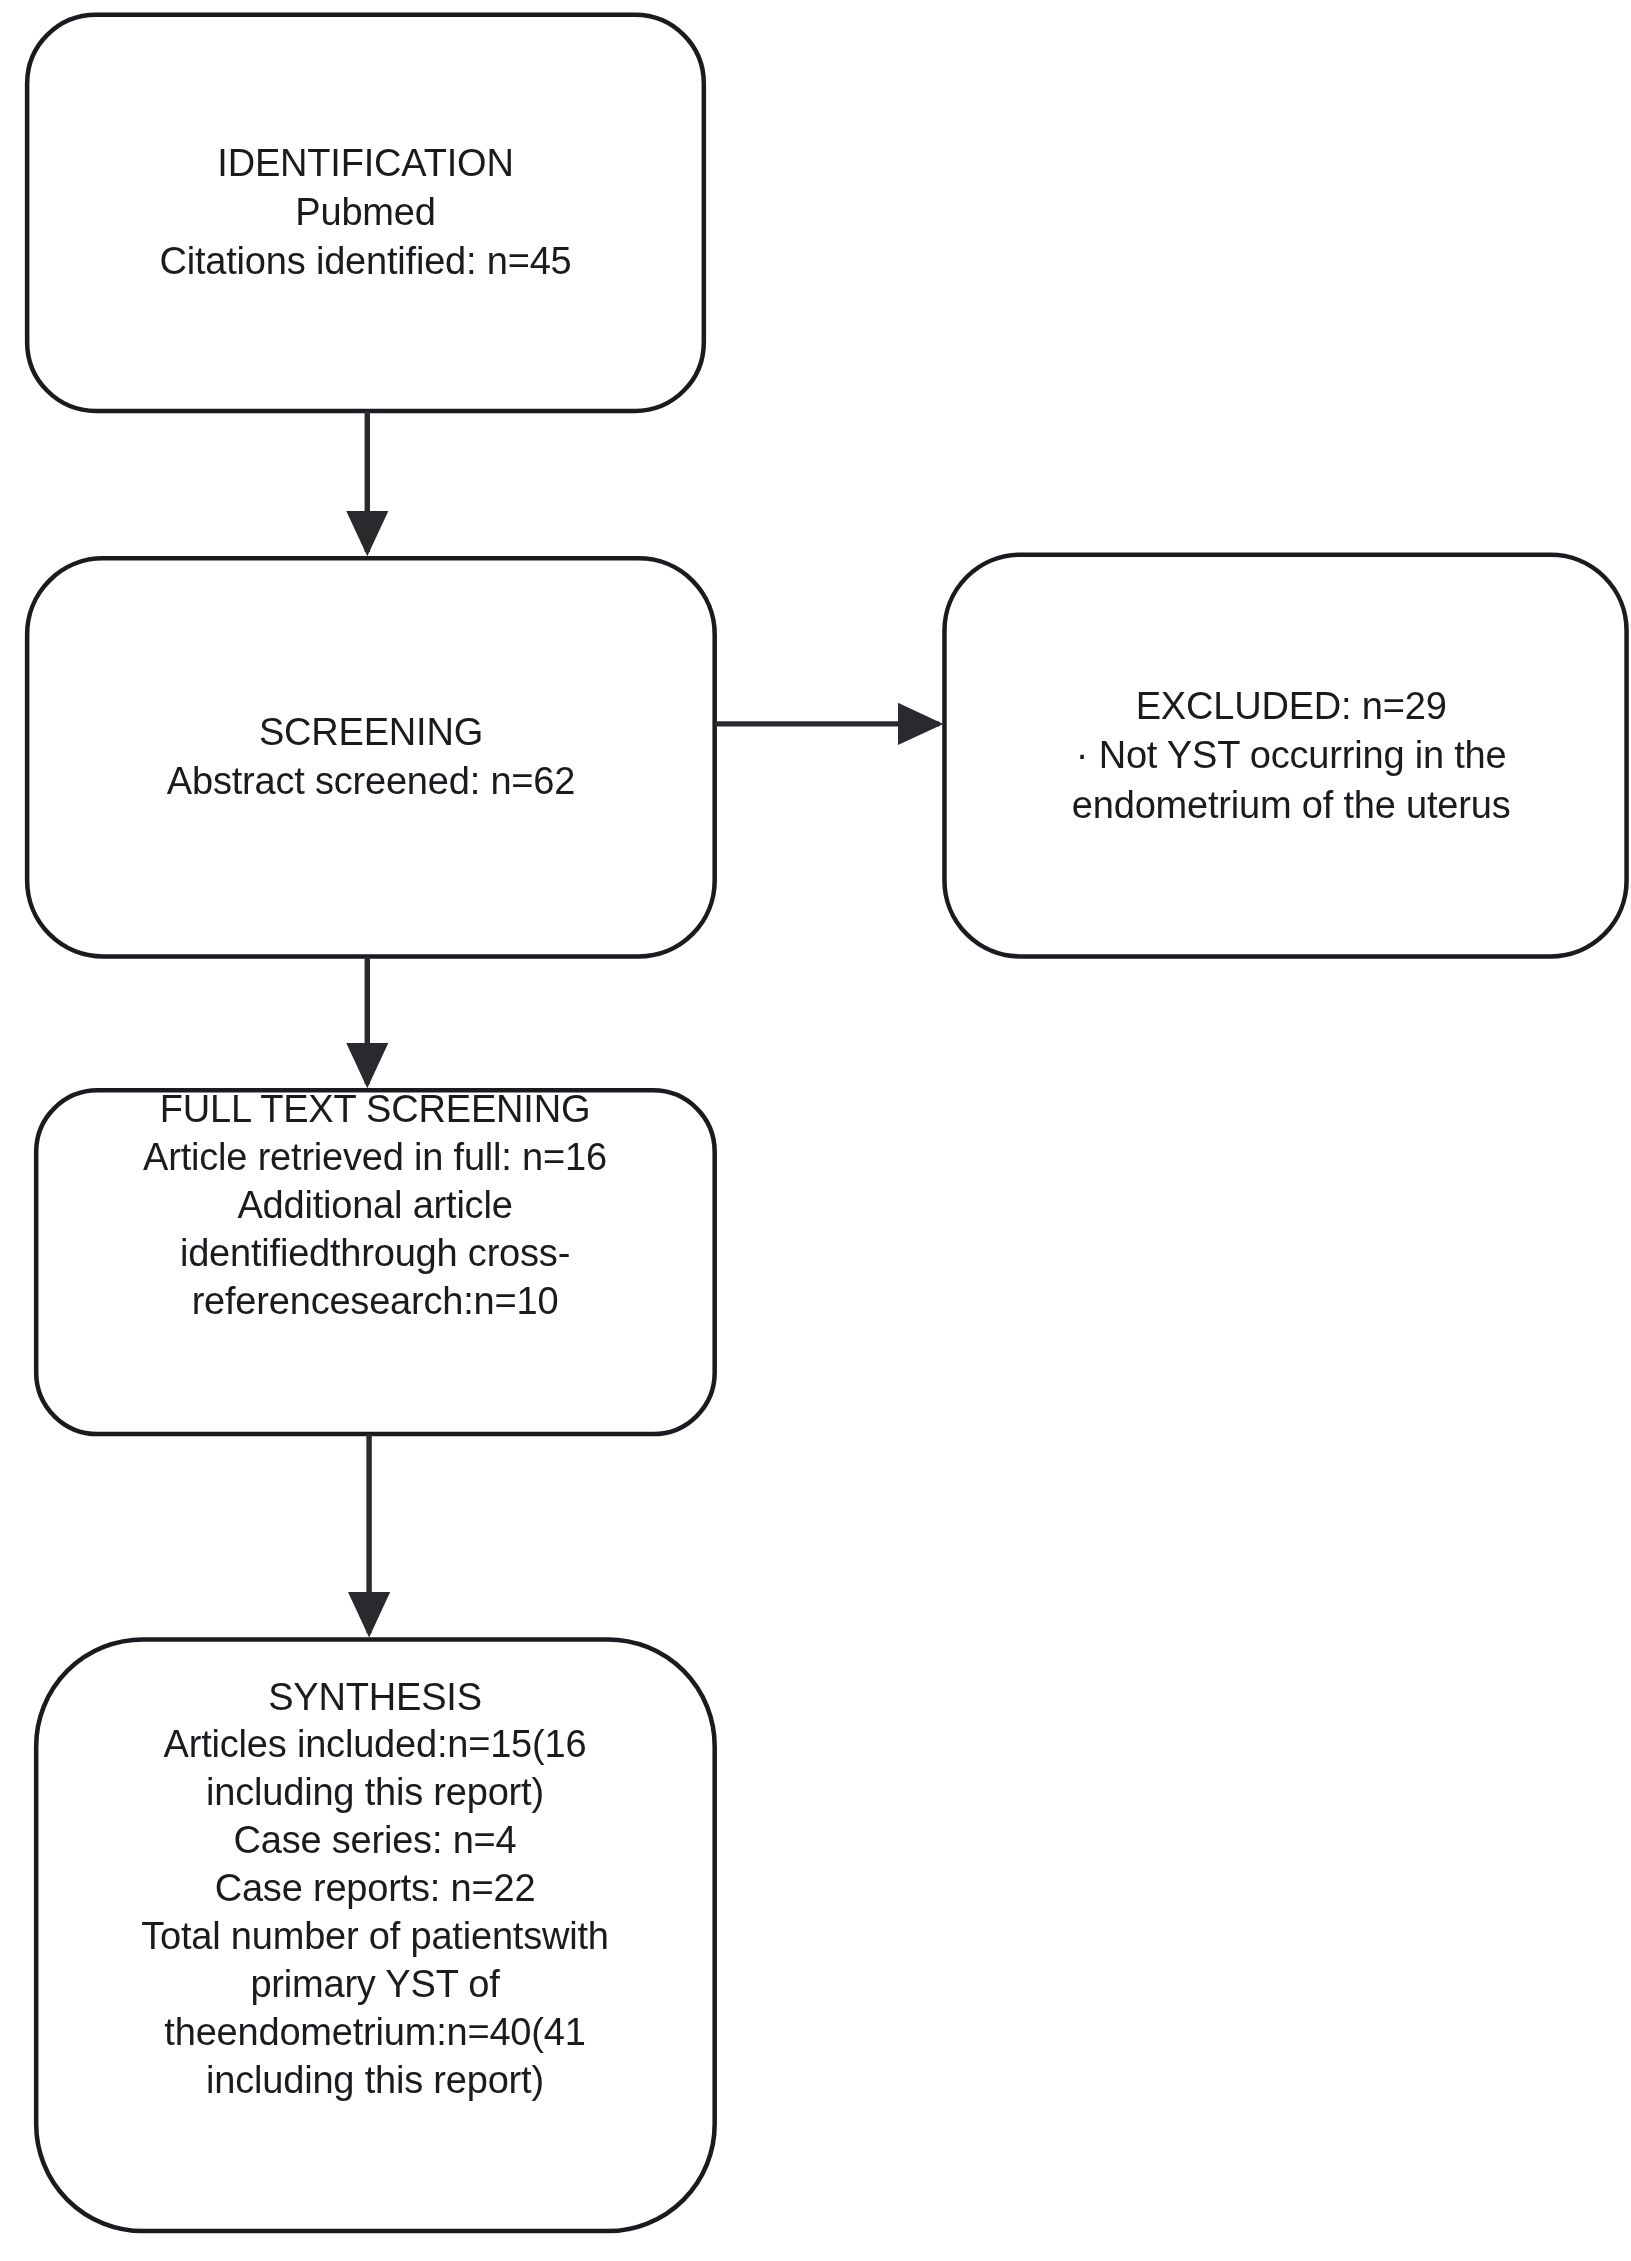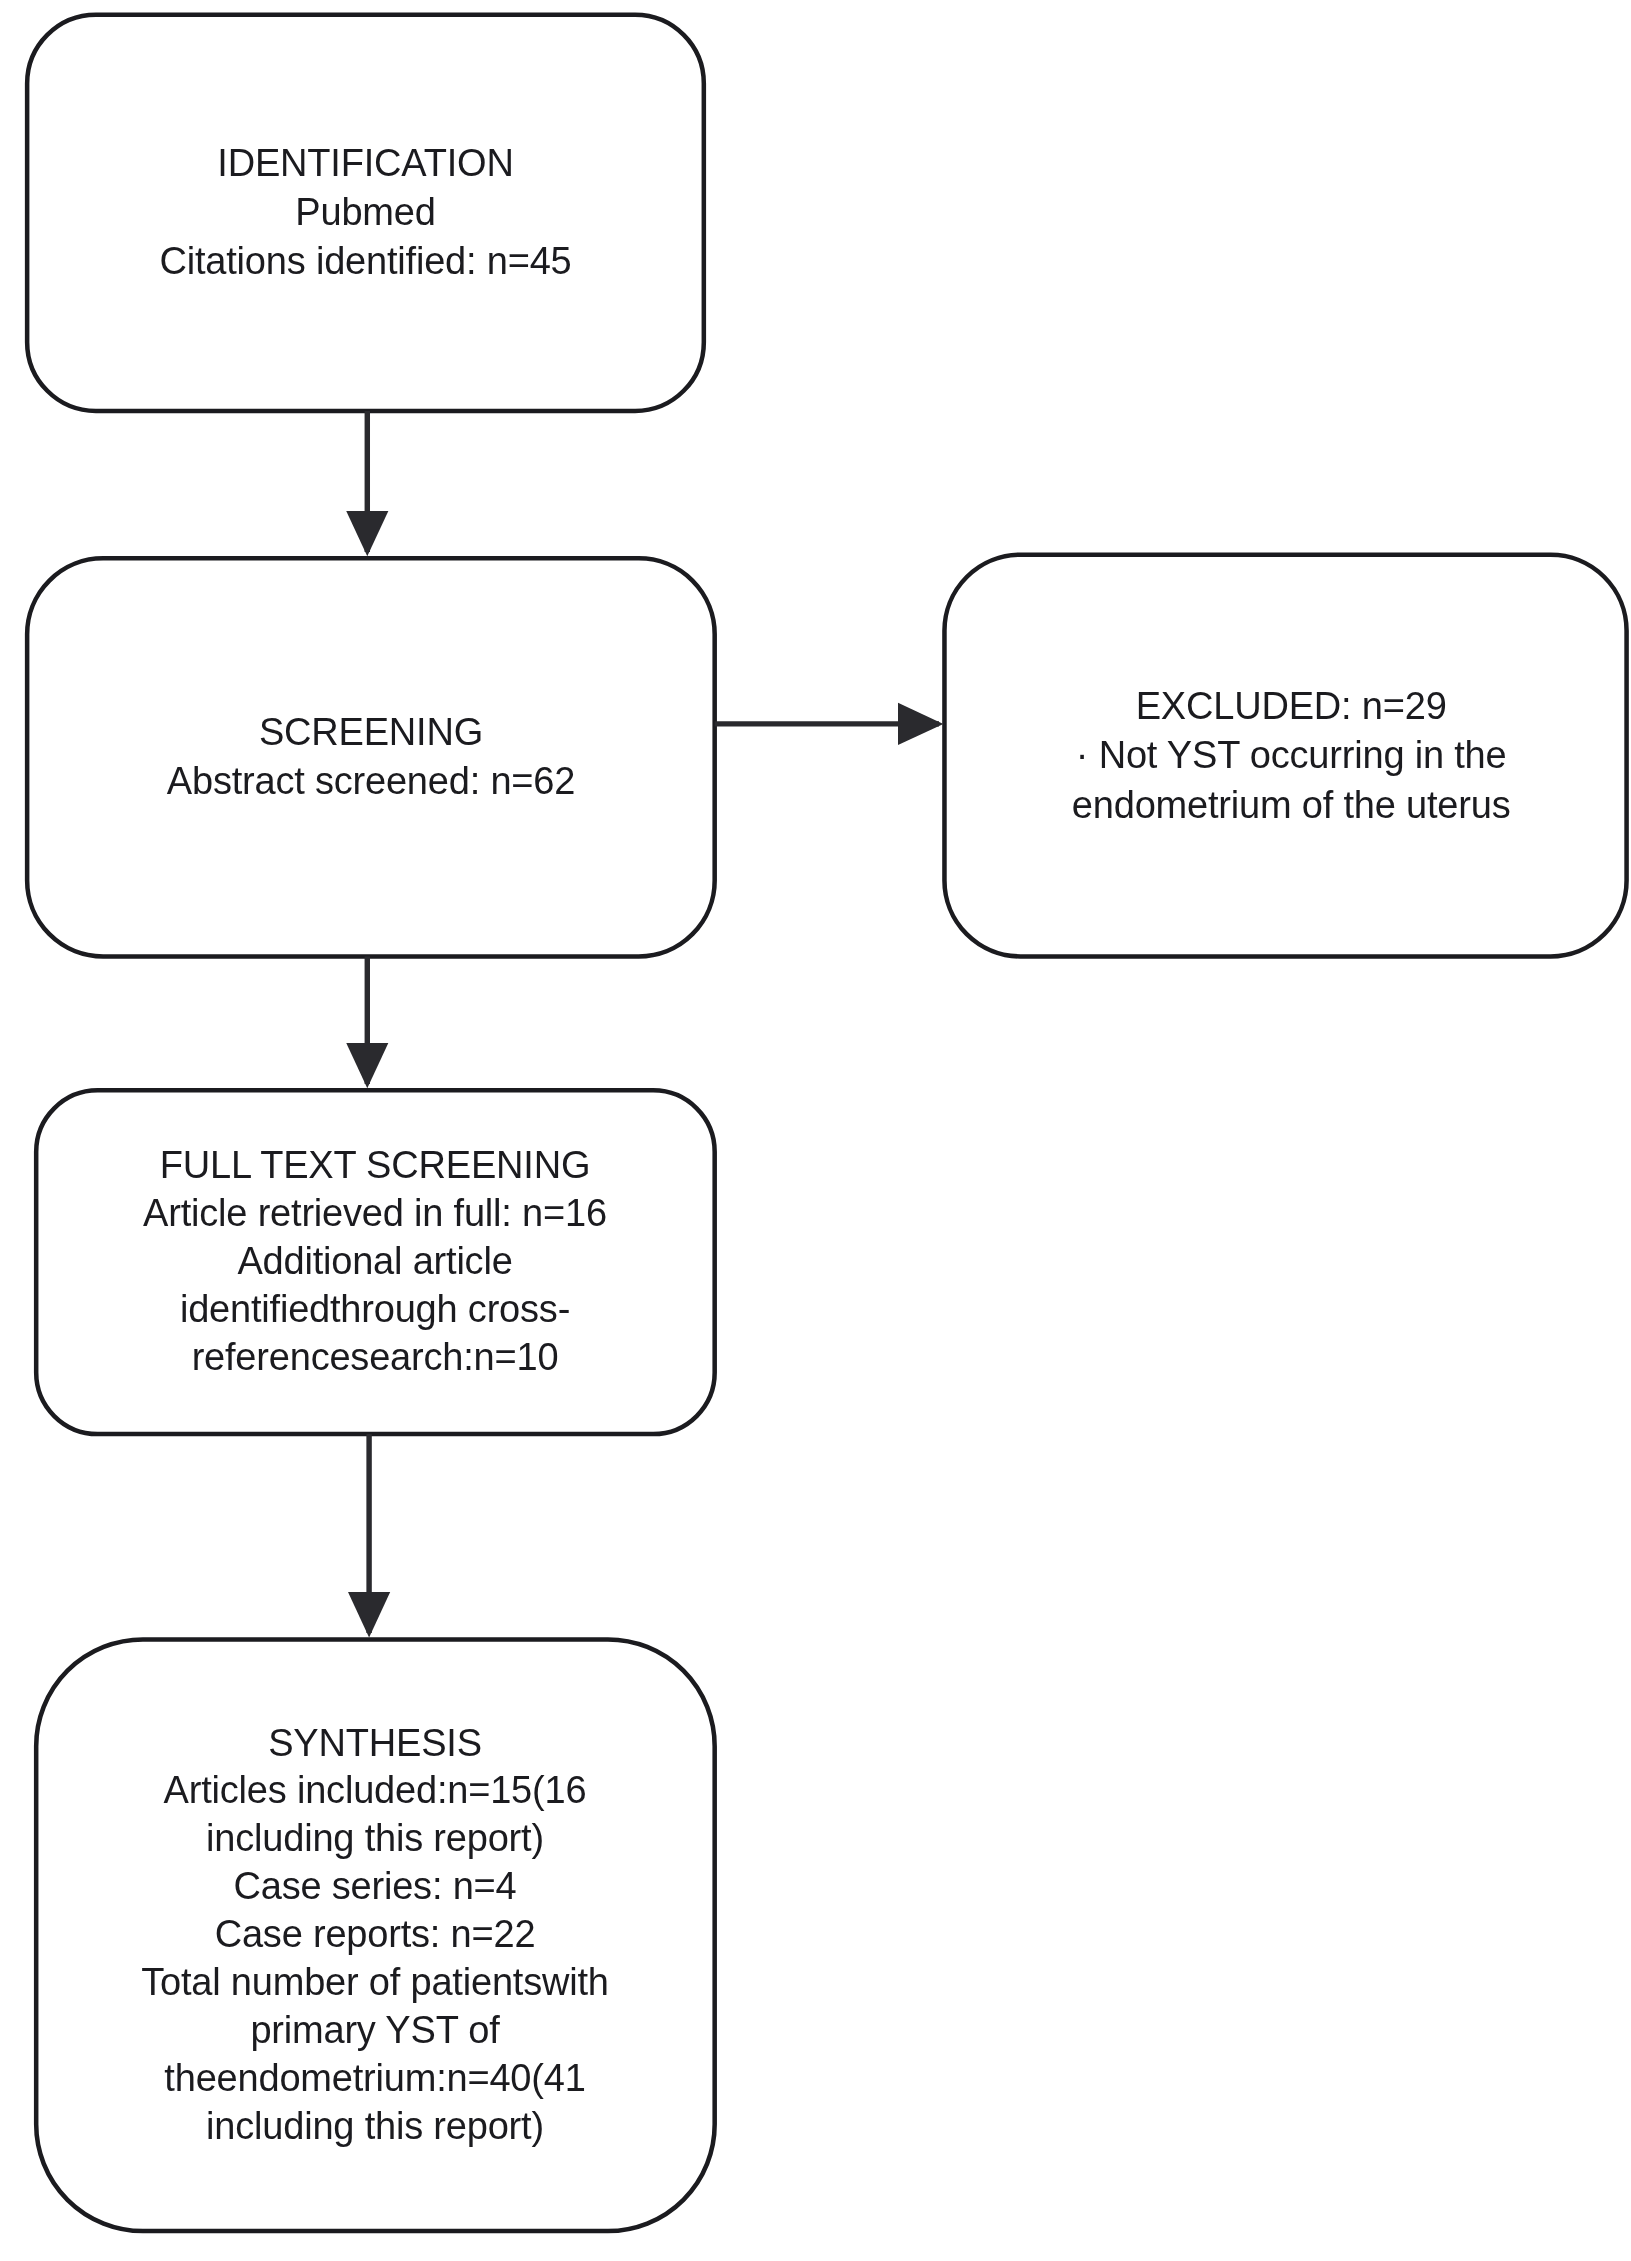--- a/index.html
+++ b/index.html
@@ -72,32 +72,32 @@
     width: 684px;
     height: 402px;
   }
   #box-excluded .node-text {
     font-size: 38px;
     padding-left: 23px;
   }
   
   #box-fulltext {
     left: 36px;
-    top: 1090px;
+    top: 1034px;
     width: 678px;
     height: 344px;
   }
   #box-fulltext .node-text {
     font-size: 38px;
     line-height: 1.26;
   }
   
   #box-synthesis {
     left: 36px;
-    top: 1639px;
+    top: 1593px;
     width: 678px;
     height: 592px;
   }
   #box-synthesis .node-text {
     font-size: 38px;
     line-height: 1.26;
   }
 </style>
 </head>
 <body>

